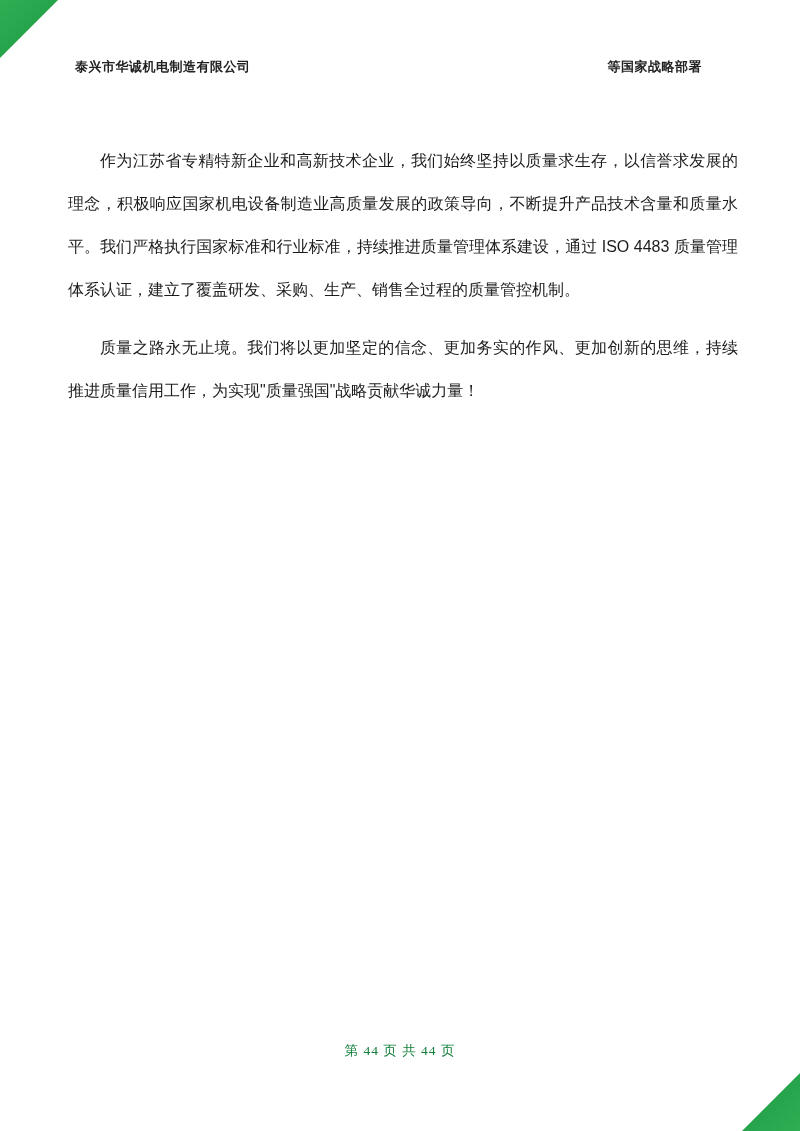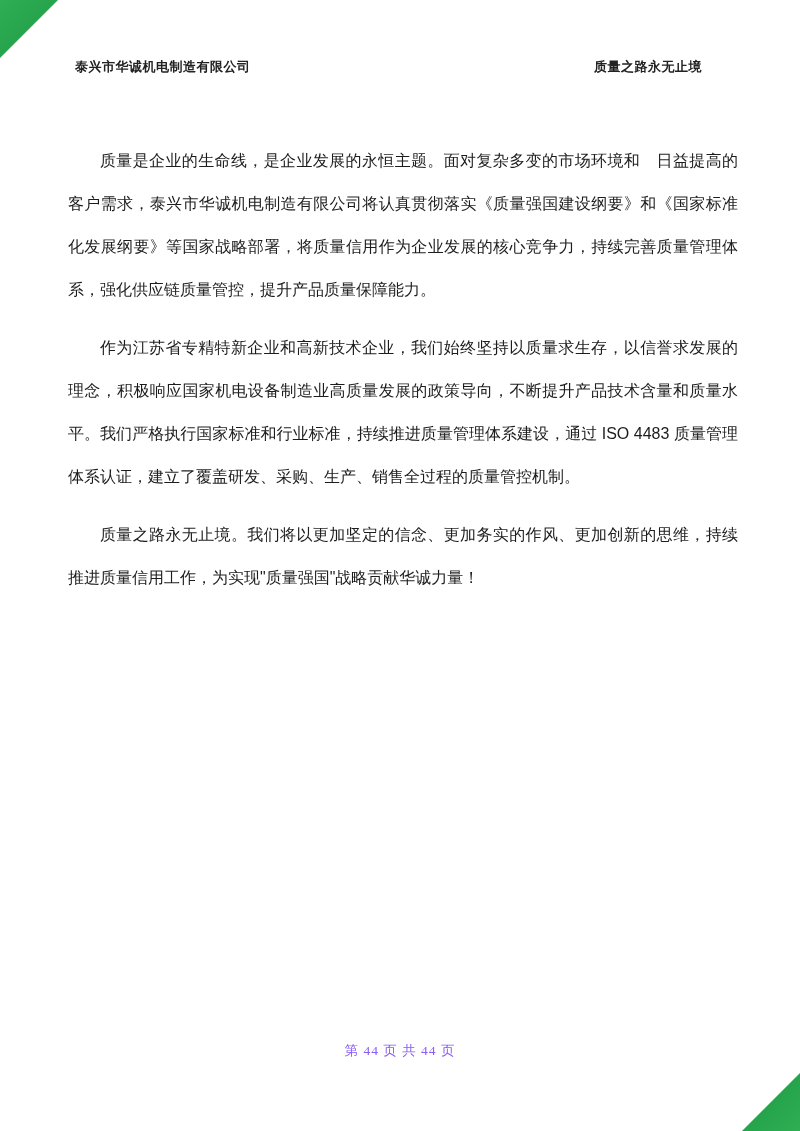--- a/index.html
+++ b/index.html
@@ -85,39 +85,38 @@
   }
   
   .footer {
     position: absolute;
     top: 1042px;
     left: 0;
     width: 100%;
     text-align: center;
     font-family: "Liberation Serif", "DejaVu Serif", serif;
     font-size: 13.5px;
-    color: #8b5cf6;
+    color: #15803d;
     letter-spacing: 1px;
   }
 </style>
 </head>
 <body>
 
 <div class="page">
 
   <div class="corner corner-tl"></div>
   <div class="corner corner-br"></div>
 
   <div class="header">
     <span>泰兴市华诚机电制造有限公司</span>
-    <span>质量之路永无止境</span>
+    <span>等国家战略部署</span>
   </div>
 
 
   <div class="content">
-    <p>质量是企业的生命线，是企业发展的永恒主题。面对复杂多变的市场环境和　日益提高的客户需求，泰兴市华诚机电制造有限公司将认真贯彻落实《质量强国建设纲要》和《国家标准化发展纲要》等国家战略部署，将质量信用作为企业发展的核心竞争力，持续完善质量管理体系，强化供应链质量管控，提升产品质量保障能力。</p>
     <p>作为江苏省专精特新企业和高新技术企业，我们始终坚持以质量求生存，以信誉求发展的理念，积极响应国家机电设备制造业高质量发展的政策导向，不断提升产品技术含量和质量水平。我们严格执行国家标准和行业标准，持续推进质量管理体系建设，通过 ISO 4483 质量管理体系认证，建立了覆盖研发、采购、生产、销售全过程的质量管控机制。</p>
     <p>质量之路永无止境。我们将以更加坚定的信念、更加务实的作风、更加创新的思维，持续推进质量信用工作，为实现"质量强国"战略贡献华诚力量！</p>
   </div>
 
   <div class="footer">第 44 页 共 44 页</div>
 
 </div>
 
 </body></html>

